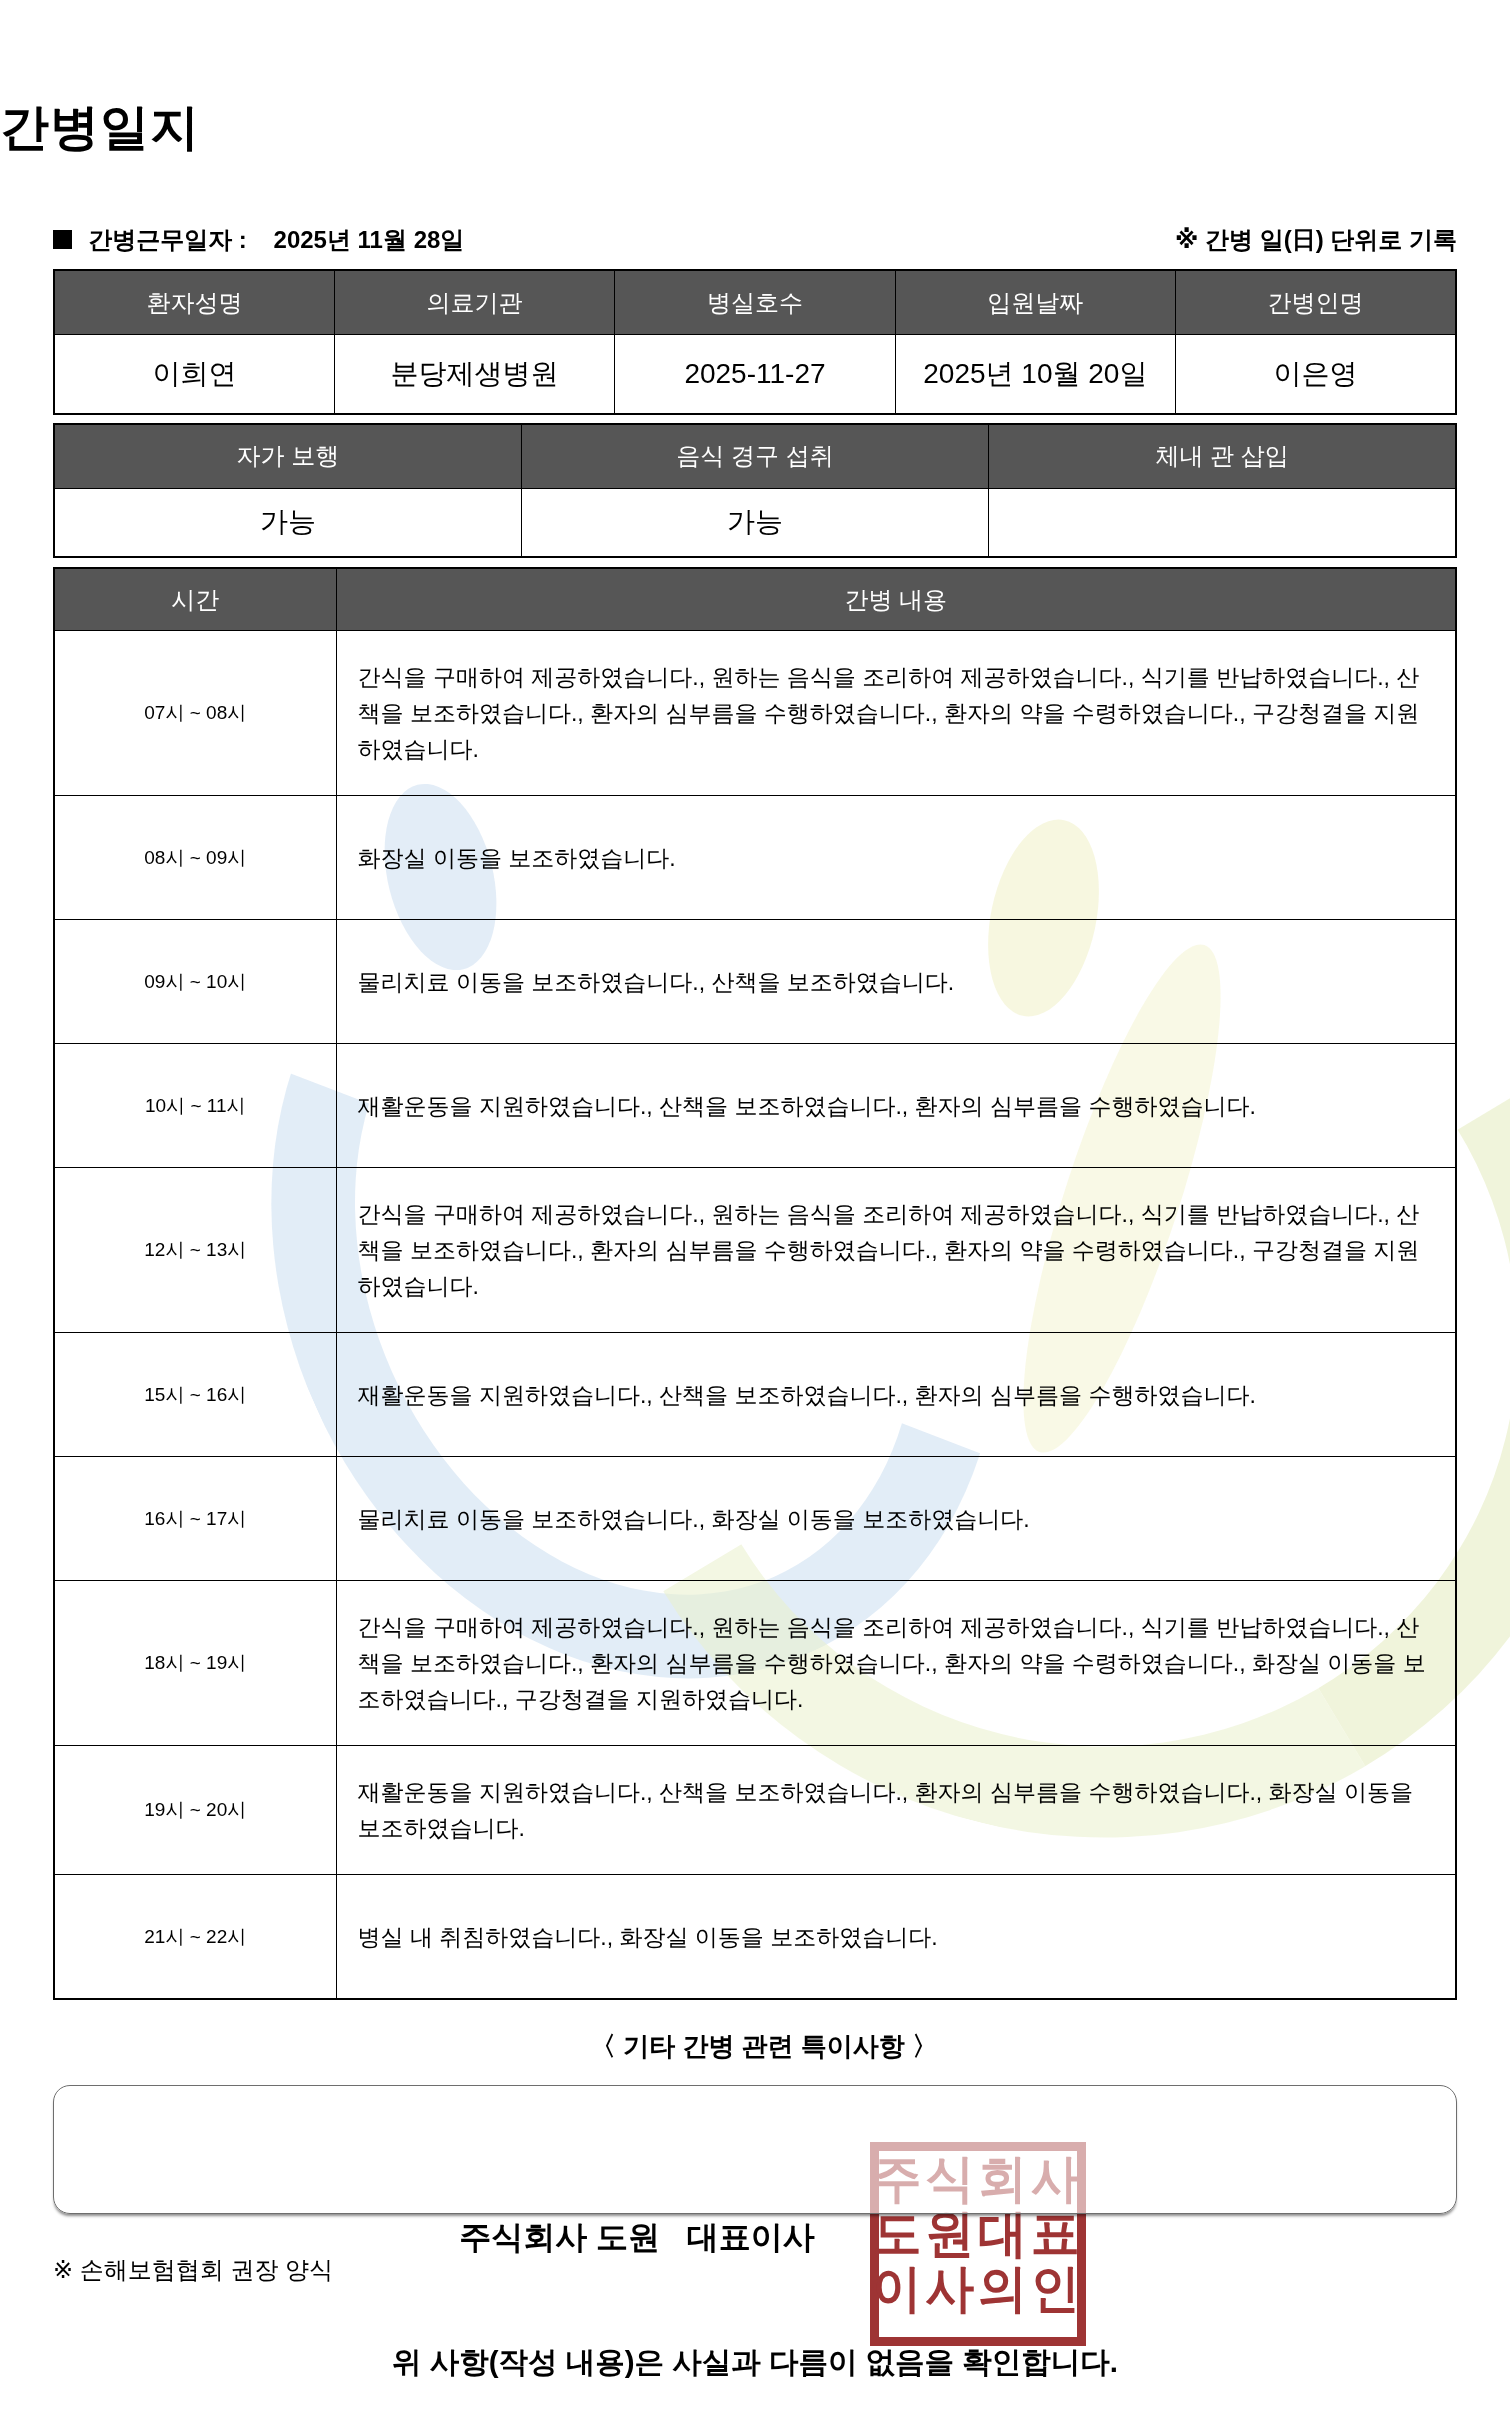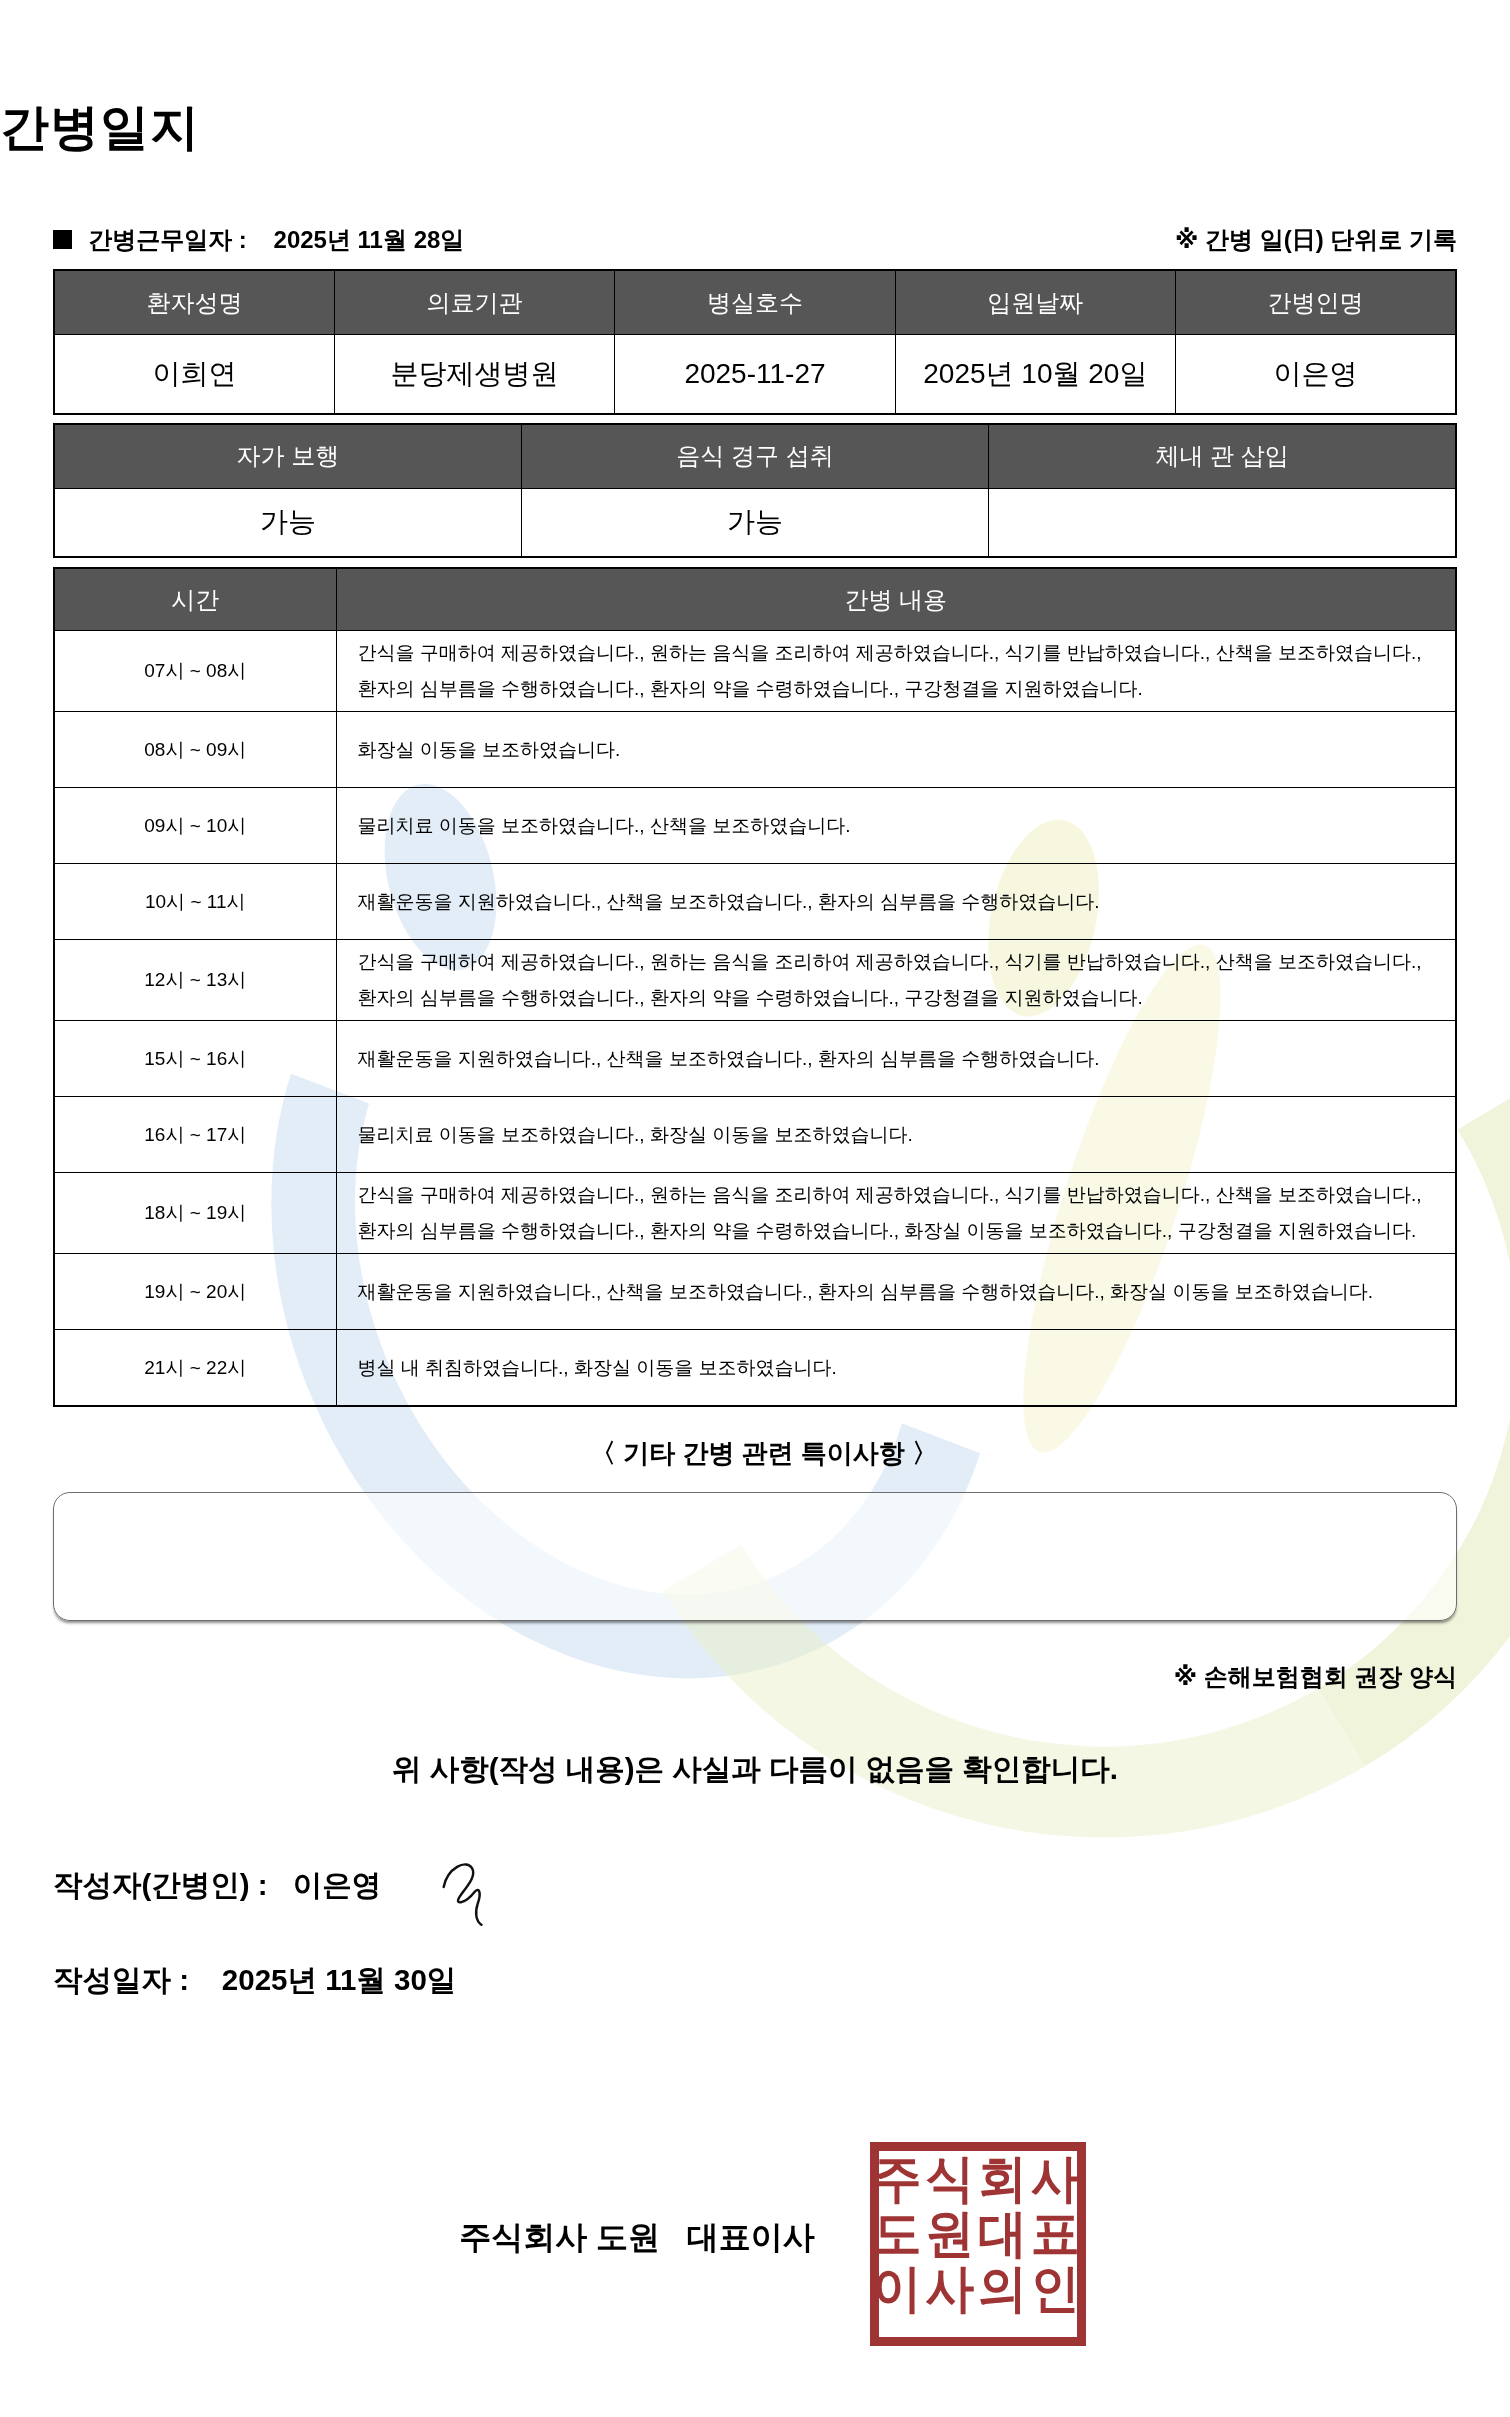--- a/index.html
+++ b/index.html
@@ -28,26 +28,26 @@
   table{border:2.9px solid #000;}
   th,td{border:1.9px solid #000;}
   th{background:#565656;color:#fff;font-size:24px;font-weight:400;}
   td{font-size:28px;font-weight:500;text-align:center;}
   .t-info th{height:61px;} .t-info td{height:76px;}
   .t-status{margin-top:7.6px;} .t-status th{height:61px;} .t-status td{height:65px;}
   .t-care{margin-top:9.5px;}
   .t-care th{height:59px;}
   .t-care col.c-time{width:282px;}
   .t-care td.time{font-size:19px;}
-  .t-care td.content{font-size:19px;text-align:left;padding:4px 21px;line-height:36px;font-weight:500;}
+  .t-care td.content{font-size:23px;text-align:left;padding:28px 21px;line-height:36px;font-weight:500;}
   .t-care td{height:67px;}
   .notes-heading{margin-top:28.5px;text-align:center;font-size:26px;font-weight:800;padding-left:18px;}
   .notes-box{margin:21px 53px 0 53px;height:127px;border:1.9px solid #6e6e6e;border-radius:17px;
              background:rgba(255,255,255,.6);box-shadow:0 3.8px 2.9px -1.9px rgba(0,0,0,.45);}
-  .form-note{margin:40px 53px 0 53px;text-align:right;font-size:24px;font-weight:700;}
+  .form-note{margin:40px 53px 0 53px;text-align:left;font-size:24px;font-weight:400;}
   .statement{margin-top:57px;text-align:center;font-size:29.5px;font-weight:800;}
   .writer-row{margin:59px 0 0 53px;font-size:29.5px;font-weight:600;display:flex;align-items:center;}
   .writer-row .name{margin-left:25px;}
   .sig{margin-left:57px;transform:translateY(5.7px);}
   .date-row{margin:38px 0 0 53px;font-size:29.5px;font-weight:600;}
   .company-line{position:absolute;left:266px;top:2216px;width:742px;text-align:center;
                 font-size:32px;font-weight:800;white-space:pre;}
   .seal{position:absolute;left:846px;top:2142px;width:198px;height:186px;border:9.5px solid #9e3434;
         display:flex;flex-direction:column;justify-content:flex-start;align-items:center;
         color:#9e3434;font-weight:800;background:rgba(255,255,255,.15);margin-left:24px;}

